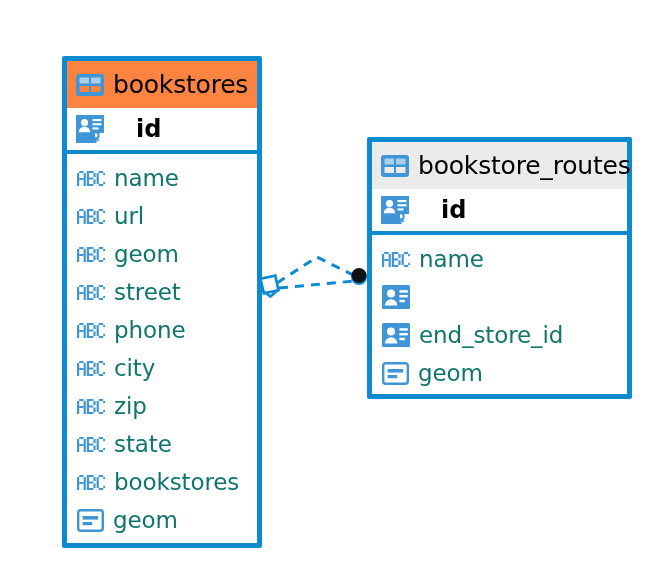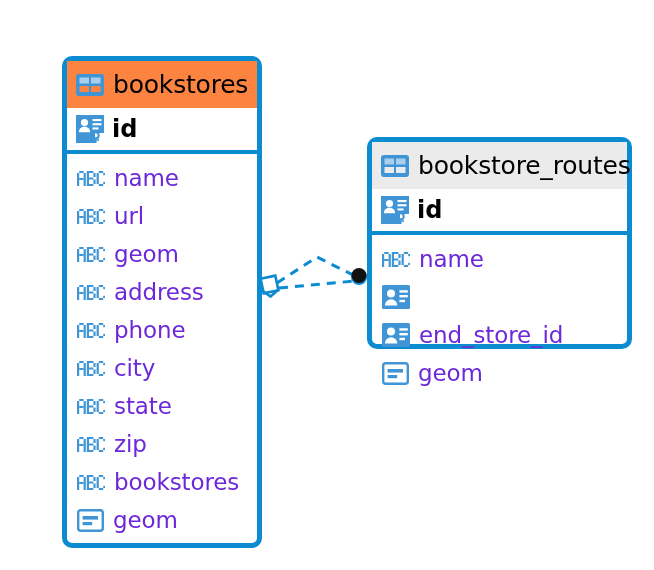--- a/index.html
+++ b/index.html
@@ -21,35 +21,35 @@
     width: 654px;
     height: 570px;
   }
 
   
   .entity {
     position: absolute;
     box-sizing: border-box;
     border: 5px solid #0d8bd0;
     background: #ffffff;
-    border-radius: 10px;
+    border-radius: 2px;
   }
 
   #entity-bookstores {
     left: 62px;
     top: 56px;
     width: 200px;
     height: 492px;
   }
 
   #entity-bookstore-routes {
     left: 367px;
     top: 137px;
     width: 265px;
-    height: 212px;
+    height: 262px;
   }
 
   
   .entity-header {
     display: flex;
     align-items: center;
     box-sizing: border-box;
     height: 47px;
     padding: 0 8px 0 9px;
     gap: 9px;
@@ -74,37 +74,38 @@
     padding: 0 8px 0 9px;
     gap: 8px;
     border-bottom: 4px solid #0d8bd0;
     background: #ffffff;
   }
   .pk-label {
     font-size: 24px;
     font-weight: bold;
     color: #000000;
     line-height: 1;
+    margin-left: 24px;
   }
 
   
   .field-list {
     padding: 5px 0 0 0;
   }
   .field-row {
     display: flex;
     align-items: center;
     height: 38px;
     padding: 0 8px 0 10px;
     gap: 9px;
     box-sizing: border-box;
   }
   .field-label {
     font-size: 23px;
-    color: #6d28d9;
+    color: #0f766e;
     line-height: 1;
     white-space: nowrap;
     letter-spacing: -0.1px;
   }
 
   
   .icon {
     flex: 0 0 auto;
     display: block;
     line-height: 0;
@@ -254,21 +255,21 @@
               <rect x="16.4" y="8.5" width="2.2" height="4.5"></rect>
                 <rect x="12" y="13" width="4.4" height="2"></rect>
               <rect x="21.8" y="0" width="4.4" height="2"></rect>
                 <rect x="19.6" y="2" width="2.2" height="11"></rect>
               <rect x="21.8" y="13" width="4.4" height="2"></rect>
                 <rect x="26.2" y="2" width="1.8" height="2.2"></rect>
               <rect x="26.2" y="10.8" width="1.8" height="2.2"></rect>
             </g>
           </svg>
         </span>
-        <span class="field-label">address</span>
+        <span class="field-label">street</span>
       </div>
 
       <div class="field-row">
         <span class="icon icon-abc">
           <svg viewBox="0 0 28 15" width="28" height="15" aria-hidden="true">
             <g fill="#3f95d6">
               <rect x="0" y="2" width="2.2" height="13"></rect>
                 <rect x="2.2" y="0" width="4.4" height="2"></rect>
               <rect x="6.6" y="2" width="2.2" height="13"></rect>
                 <rect x="2.2" y="7" width="4.4" height="2"></rect>
@@ -329,46 +330,46 @@
               <rect x="16.4" y="8.5" width="2.2" height="4.5"></rect>
                 <rect x="12" y="13" width="4.4" height="2"></rect>
               <rect x="21.8" y="0" width="4.4" height="2"></rect>
                 <rect x="19.6" y="2" width="2.2" height="11"></rect>
               <rect x="21.8" y="13" width="4.4" height="2"></rect>
                 <rect x="26.2" y="2" width="1.8" height="2.2"></rect>
               <rect x="26.2" y="10.8" width="1.8" height="2.2"></rect>
             </g>
           </svg>
         </span>
+        <span class="field-label">zip</span>
+      </div>
+
+      <div class="field-row">
+        <span class="icon icon-abc">
+          <svg viewBox="0 0 28 15" width="28" height="15" aria-hidden="true">
+            <g fill="#3f95d6">
+              <rect x="0" y="2" width="2.2" height="13"></rect>
+                <rect x="2.2" y="0" width="4.4" height="2"></rect>
+              <rect x="6.6" y="2" width="2.2" height="13"></rect>
+                <rect x="2.2" y="7" width="4.4" height="2"></rect>
+              <rect x="9.8" y="0" width="2.2" height="15"></rect>
+                <rect x="12" y="0" width="4.4" height="2"></rect>
+              <rect x="16.4" y="2" width="2.2" height="4"></rect>
+                <rect x="12" y="6.5" width="4.4" height="2"></rect>
+              <rect x="16.4" y="8.5" width="2.2" height="4.5"></rect>
+                <rect x="12" y="13" width="4.4" height="2"></rect>
+              <rect x="21.8" y="0" width="4.4" height="2"></rect>
+                <rect x="19.6" y="2" width="2.2" height="11"></rect>
+              <rect x="21.8" y="13" width="4.4" height="2"></rect>
+                <rect x="26.2" y="2" width="1.8" height="2.2"></rect>
+              <rect x="26.2" y="10.8" width="1.8" height="2.2"></rect>
+            </g>
+          </svg>
+        </span>
         <span class="field-label">state</span>
-      </div>
-
-      <div class="field-row">
-        <span class="icon icon-abc">
-          <svg viewBox="0 0 28 15" width="28" height="15" aria-hidden="true">
-            <g fill="#3f95d6">
-              <rect x="0" y="2" width="2.2" height="13"></rect>
-                <rect x="2.2" y="0" width="4.4" height="2"></rect>
-              <rect x="6.6" y="2" width="2.2" height="13"></rect>
-                <rect x="2.2" y="7" width="4.4" height="2"></rect>
-              <rect x="9.8" y="0" width="2.2" height="15"></rect>
-                <rect x="12" y="0" width="4.4" height="2"></rect>
-              <rect x="16.4" y="2" width="2.2" height="4"></rect>
-                <rect x="12" y="6.5" width="4.4" height="2"></rect>
-              <rect x="16.4" y="8.5" width="2.2" height="4.5"></rect>
-                <rect x="12" y="13" width="4.4" height="2"></rect>
-              <rect x="21.8" y="0" width="4.4" height="2"></rect>
-                <rect x="19.6" y="2" width="2.2" height="11"></rect>
-              <rect x="21.8" y="13" width="4.4" height="2"></rect>
-                <rect x="26.2" y="2" width="1.8" height="2.2"></rect>
-              <rect x="26.2" y="10.8" width="1.8" height="2.2"></rect>
-            </g>
-          </svg>
-        </span>
-        <span class="field-label">zip</span>
       </div>
 
       <div class="field-row">
         <span class="icon icon-abc">
           <svg viewBox="0 0 28 15" width="28" height="15" aria-hidden="true">
             <g fill="#3f95d6">
               <rect x="0" y="2" width="2.2" height="13"></rect>
                 <rect x="2.2" y="0" width="4.4" height="2"></rect>
               <rect x="6.6" y="2" width="2.2" height="13"></rect>
                 <rect x="2.2" y="7" width="4.4" height="2"></rect>

